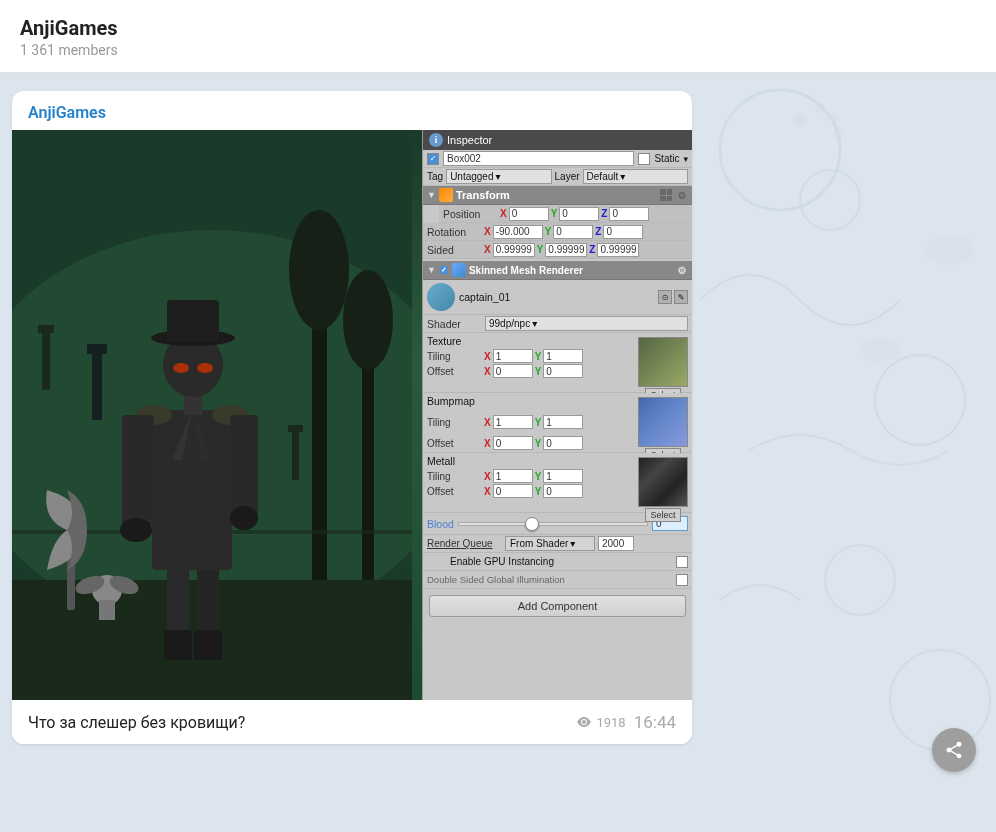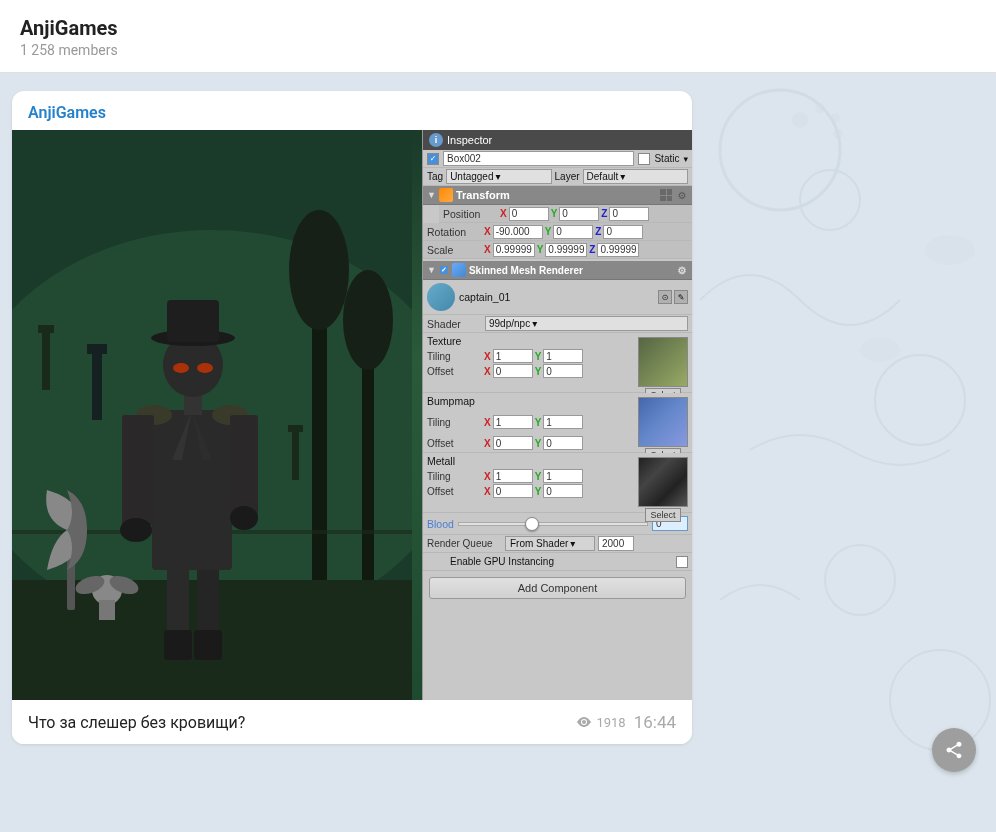--- a/index.html
+++ b/index.html
@@ -402,21 +402,21 @@
     <circle cx="835" cy="118" r="5" fill="#8899aa" opacity="0.4"></circle>
     <circle cx="838" cy="134" r="5" fill="#8899aa" opacity="0.4"></circle>
 
     <ellipse cx="950" cy="250" rx="25" ry="15" fill="#8899aa" opacity="0.3"></ellipse>
     <ellipse cx="880" cy="350" rx="20" ry="12" fill="#8899aa" opacity="0.3"></ellipse>
   </g>
 </svg>
 
 <div class="header">
   <div class="header-title">AnjiGames</div>
-  <div class="header-subtitle">1 258 members</div>
+  <div class="header-subtitle">1 361 members</div>
 </div>
 
 <div class="content-area">
   <div class="message-card">
 
     <div class="message-header">
       <div class="message-sender">AnjiGames</div>
     </div>
 
     <div class="message-image-container">
@@ -552,21 +552,21 @@
             <span class="insp-label">Rotation</span>
             <span class="coord-label">X</span>
             <input class="insp-mini-field" type="text" style="width: 50px;" value="-90.000">
             <span class="coord-label y">Y</span>
             <input class="insp-mini-field" type="text" value="0" style="">
             <span class="coord-label z">Z</span>
             <input class="insp-mini-field" type="text" value="0" style="">
           </div>
 
           <div class="unity-row" style="background:#c0c0c0; gap:2px; margin-bottom:2px;">
-            <span class="insp-label">Scale</span>
+            <span class="insp-label">Sided</span>
             <span class="coord-label">X</span>
             <input class="insp-mini-field" type="text" style="width: 42px;" value="0.99999">
             <span class="coord-label y">Y</span>
             <input class="insp-mini-field" type="text" style="width: 42px;" value="0.99999">
             <span class="coord-label z">Z</span>
             <input class="insp-mini-field" type="text" style="width: 42px;" value="0.99999">
           </div>
 
           <div class="unity-smr-header">
             <span style="color:#ddd;font-size:9px;">▼</span>
@@ -666,33 +666,37 @@
             <span class="blood-label">Blood</span>
             <div class="blood-slider-container">
               <div class="blood-slider-track">
                 <div class="blood-slider-thumb"></div>
               </div>
             </div>
             <div class="insp-field" style="width:36px;background:#ddeeff;border-color:#6699cc;">0</div>
           </div>
 
           <div class="unity-row" style="background:#c8c8c8; gap:3px;">
-            <span class="insp-label" style="min-width:75px;font-size:10px;">Render Queue</span>
+            <span class="insp-label" style="min-width:75px;font-size:10px;text-decoration:underline;">Render Queue</span>
             <div class="render-queue-dropdown">
               <span>From Shader</span>
                 <span>▾</span>
             </div>
             <div class="insp-field" style="width:36px;">2000</div>
           </div>
 
           <div class="unity-row" style="background:#c8c8c8; gap:4px;">
             <span style="font-size:10px;flex:1;padding-left:23px;">Enable GPU Instancing</span>
             <div class="insp-checkbox"></div>
           </div>
 
+          <div class="unity-row" style="background:#c8c8c8; gap:4px;">
+            <span style="font-size:9.5px;flex:1;color:#666;">Double Sided Global Illumination</span>
+            <div class="insp-checkbox"></div>
+          </div>
 
           <div class="add-component-btn">Add Component</div>
         </div>
       </div>
     </div>
 
     <div class="message-footer">
       <div class="message-text">Что за слешер без кровищи?</div>
       <div class="message-meta">
         <div class="view-count">

